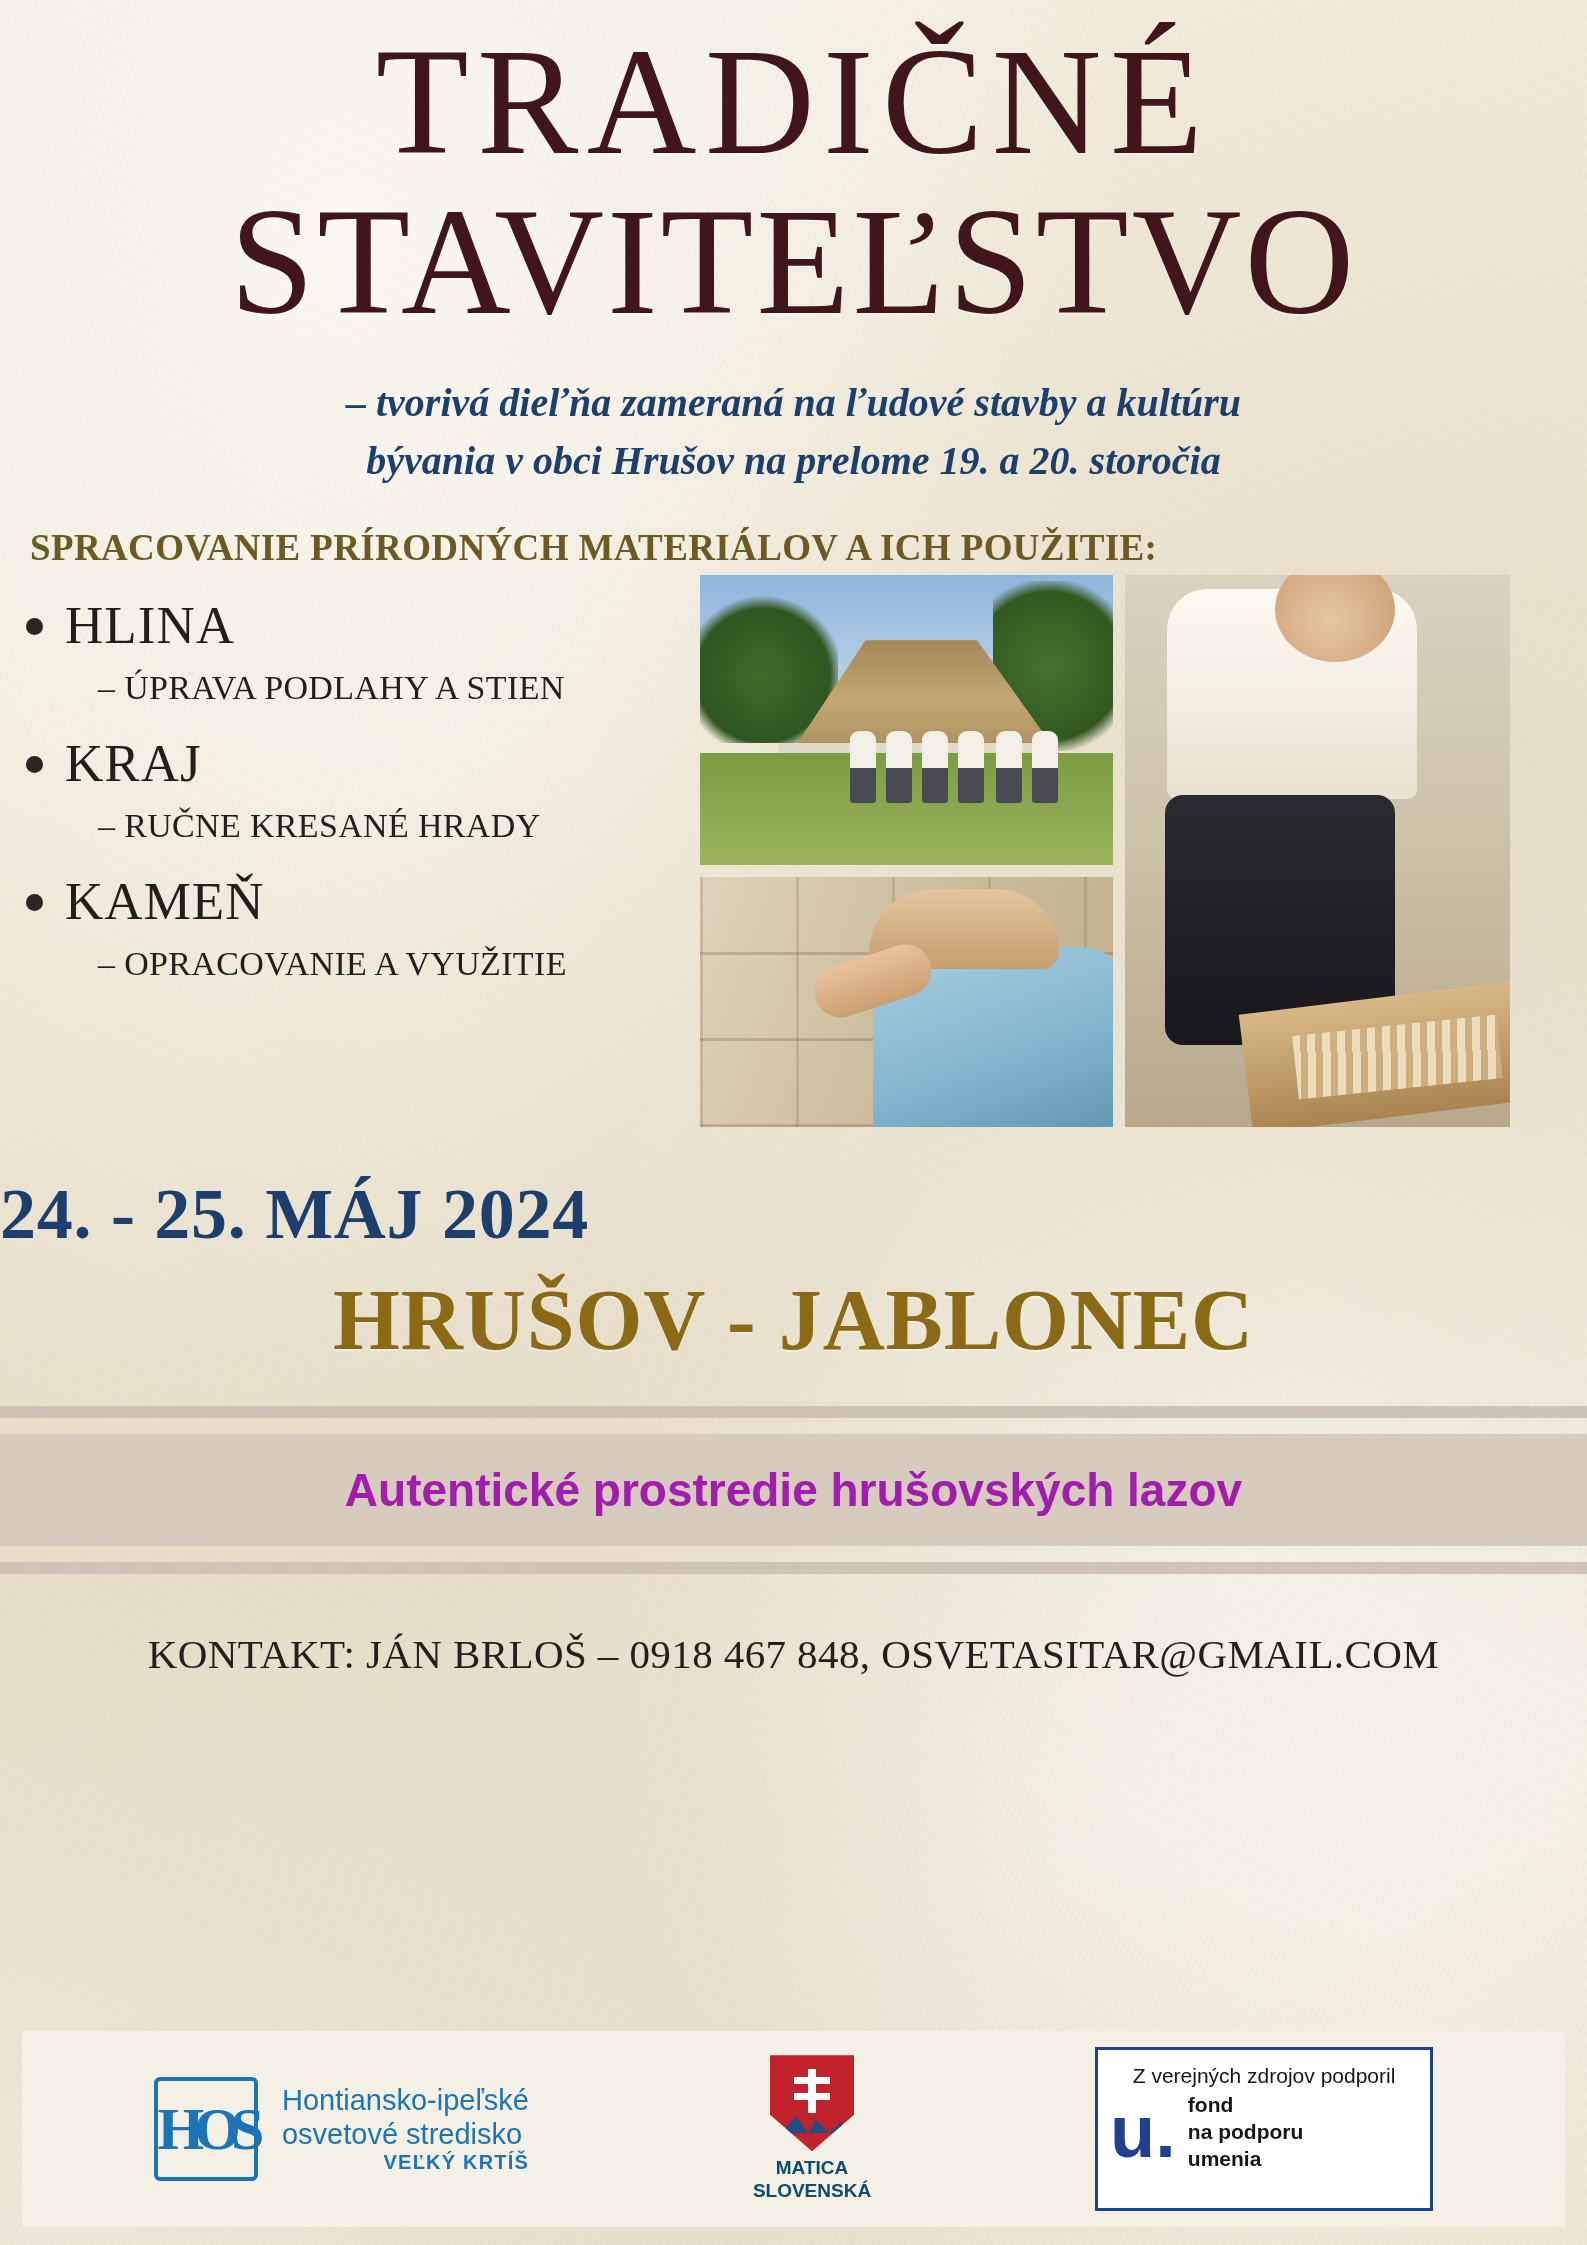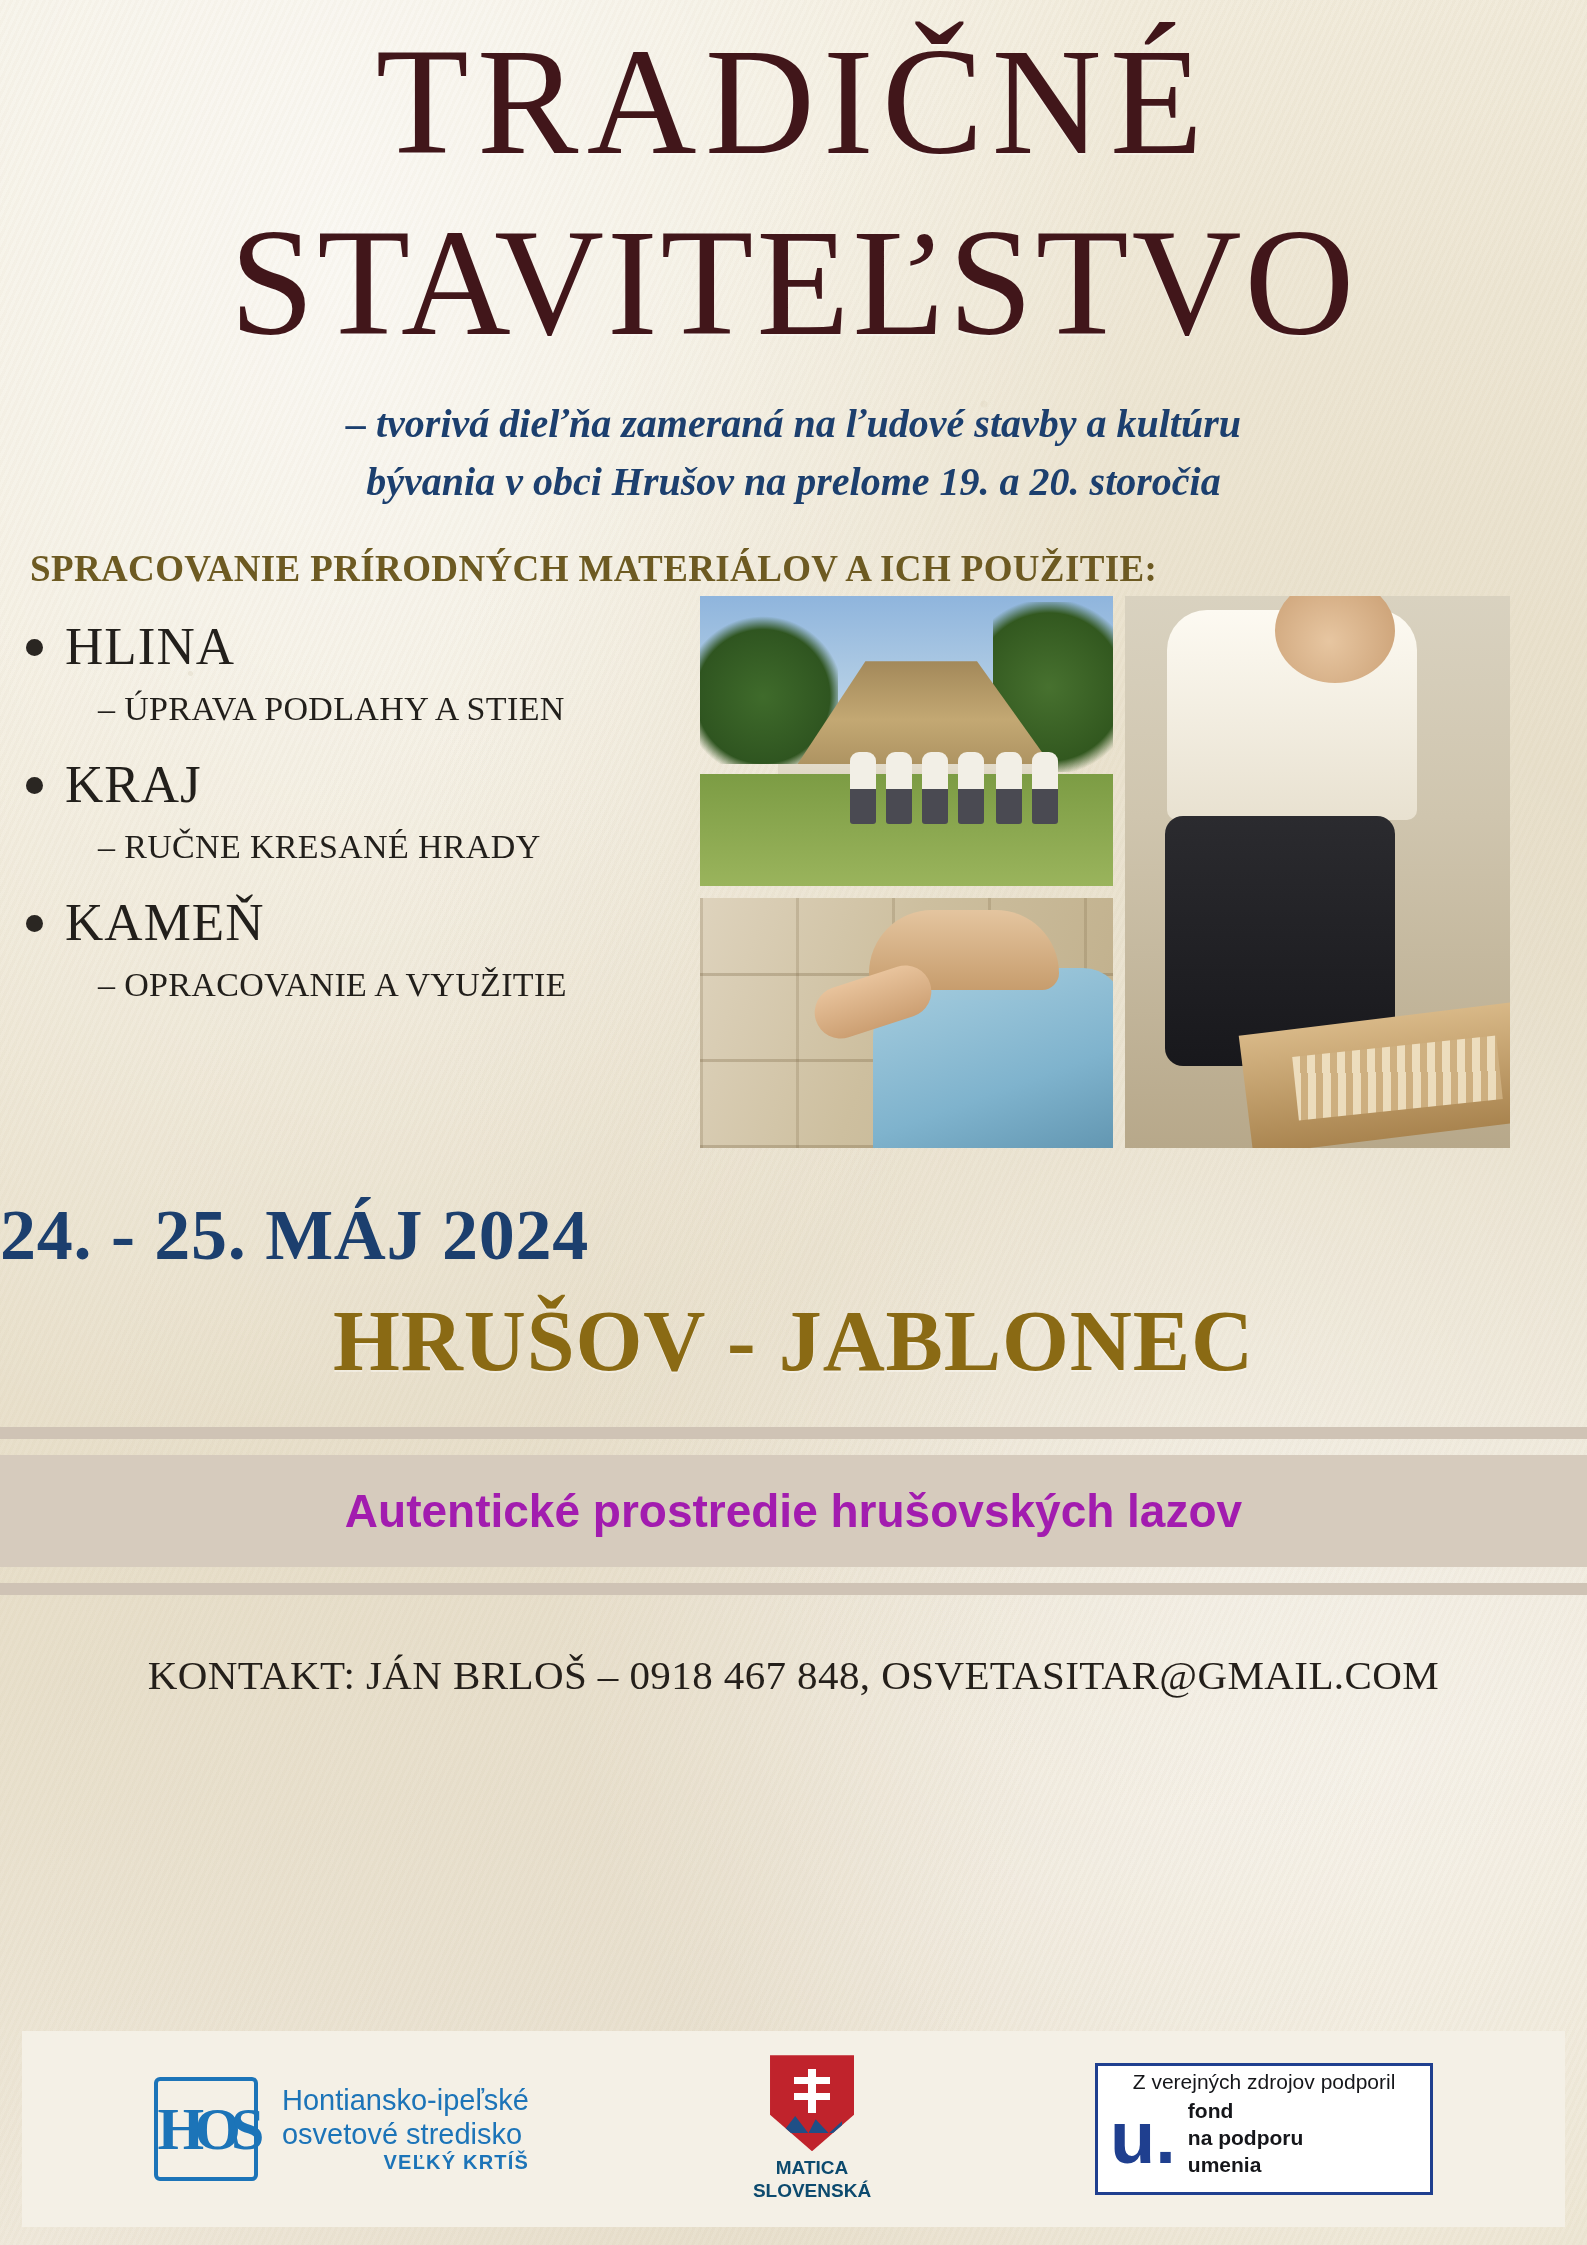--- a/index.html
+++ b/index.html
@@ -49,21 +49,21 @@
   }
   .title-line {
     font-family: "Liberation Serif", serif;
     color: #41161a;
     font-weight: 400;
     letter-spacing: 0.055em;
     line-height: 1.0;
     text-shadow: 0 2px 0 rgba(255,255,255,0.35);
   }
   .title-1 { font-size: 152px; }
-  .title-2 { font-size: 152px; margin-top: 29px; letter-spacing: 0.02em; }
+  .title-2 { font-size: 152px; margin-top: 8px; letter-spacing: 0.02em; }
 
   .subtitle {
     margin: 36px 60px 0 60px;
     text-align: center;
     color: #1c3f6e;
     font-family: "Liberation Serif", serif;
     font-weight: bold;
     font-style: italic;
     font-size: 40px;
     line-height: 1.45;
@@ -374,25 +374,25 @@
   .bbsk-text {
     font-family: "Liberation Sans", sans-serif;
     font-weight: bold;
     font-size: 27px;
     color: #1f4f86;
     line-height: 1.18;
   }
 
   
   .fpu {
-    width: 338px; height: 132px;
+    width: 338px; height: 164px;
     border: 3px solid #1f3f8f;
     background: #fff;
     box-sizing: border-box;
-    padding: 4px 12px;
+    padding: 14px 12px;
   }
   .fpu .top {
     font-family: "Liberation Sans", sans-serif;
     font-size: 21px;
     color: #15161a;
     text-align: center;
     margin-bottom: 4px;
   }
   .fpu .row { display: flex; align-items: center; gap: 12px; }
   .fpu .u {

